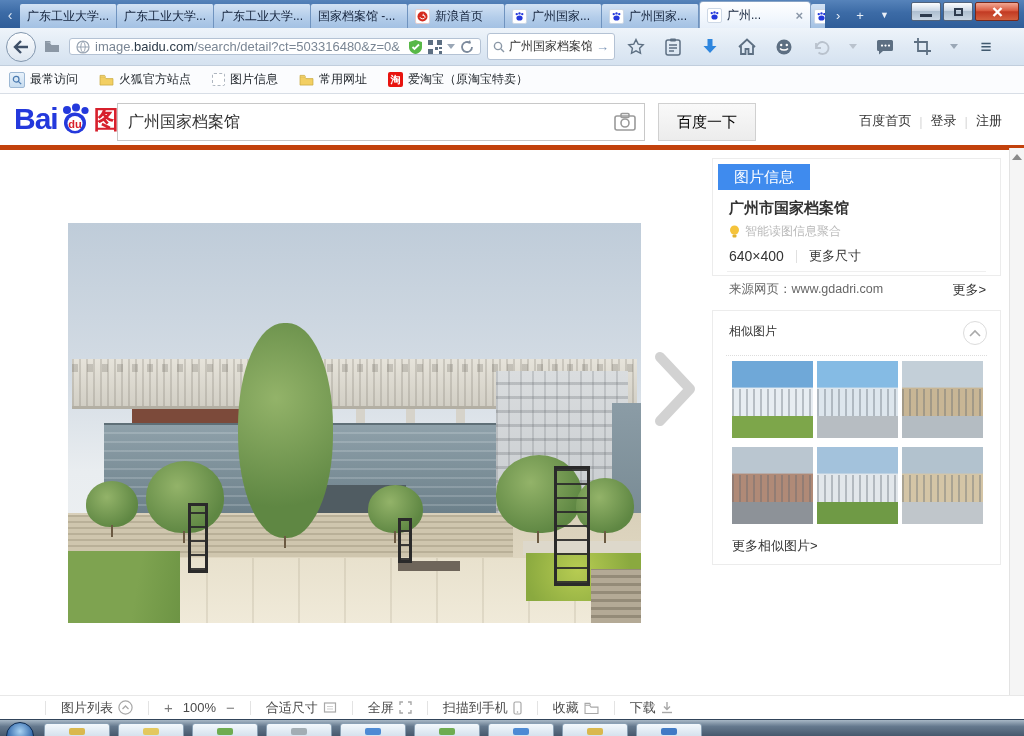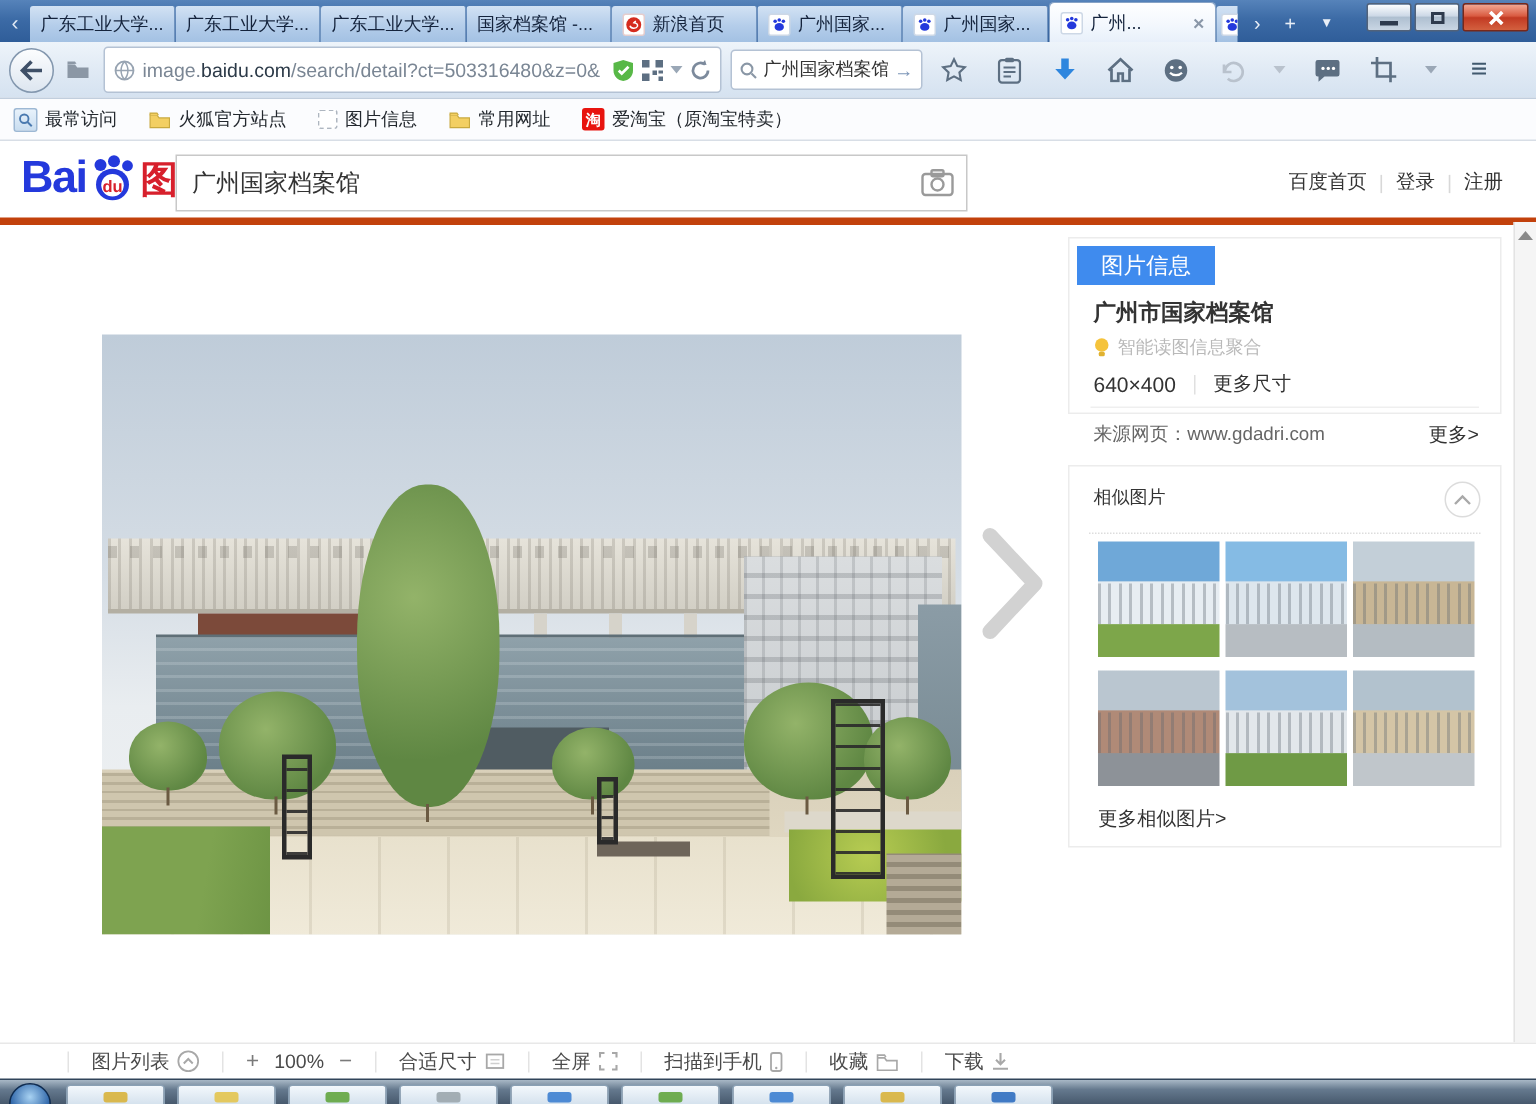--- a/index.html
+++ b/index.html
@@ -42,21 +42,21 @@
 
   
   .navbar{position:absolute;top:28px;left:0;width:1024px;height:38px;
     background:linear-gradient(180deg,#eef4fa 0%,#dfe9f4 55%,#d5e2f0 100%);
     border-bottom:1px solid #c1cedd;display:flex;align-items:center;padding:0 6px;}
   .back-btn{width:30px;height:30px;border-radius:50%;border:1px solid #8397ae;flex:0 0 30px;
     background:linear-gradient(180deg,#fcfdfe,#dde6f0);display:flex;align-items:center;
     justify-content:center;cursor:pointer;}
   .lib-btn{width:26px;height:24px;display:flex;align-items:center;justify-content:center;
     margin-left:3px;cursor:pointer;}
-  .urlbar{height:31px;width:412px;margin-left:4px;background:#fff;border:1px solid #b4c2d4;
+  .urlbar{height:17px;width:412px;margin-left:4px;background:#fff;border:1px solid #b4c2d4;
     border-radius:3px;display:flex;align-items:center;padding:0 6px;gap:5px;}
   .url-text{flex:1;font-size:13px;color:#7a8694;white-space:nowrap;overflow:hidden;cursor:text;}
   .url-text .domain{color:#2c3a48;}
   .caret-down{width:0;height:0;border-left:4px solid transparent;border-right:4px solid transparent;
     border-top:5px solid #9aa7b6;cursor:pointer;}
   .searchbar{height:27px;width:128px;margin-left:6px;background:#fff;border:1px solid #b4c2d4;
     border-radius:3px;display:flex;align-items:center;padding:0 5px;gap:4px;}
   .search-text{flex:1;font-size:12px;color:#333;white-space:nowrap;overflow:hidden;cursor:text;}
   .go-arrow{color:#7d96b8;font-size:13px;cursor:pointer;}
   .nav-icons{display:flex;align-items:center;margin-left:10px;gap:15px;}
@@ -446,20 +446,23 @@
     <div class="b-search">
       <span class="b-search-text">广州国家档案馆</span>
       <span class="cam">
         <svg width="22" height="20" viewBox="0 0 22 20">
             <rect x="1" y="4" width="20" height="14" rx="2" stroke="#9a9a9a" stroke-width="1.6" fill="none"></rect>
             <rect x="7" y="1.5" width="8" height="4" rx="1" stroke="#9a9a9a" stroke-width="1.6" fill="none"></rect>
             <circle cx="11" cy="11" r="4" stroke="#9a9a9a" stroke-width="1.6" fill="none"></circle>
           </svg>
       </span>
     </div>
+    <div class="b-btn">
+        <span>百度一下</span>
+      </div>
     <div class="top-links">
       <span class="link">百度首页</span>
       <span class="tsep">|</span>
       <span class="link">登录</span>
       <span class="tsep">|</span>
       <span class="link">注册</span>
     </div>
   </div>
 
   <div class="photo">

